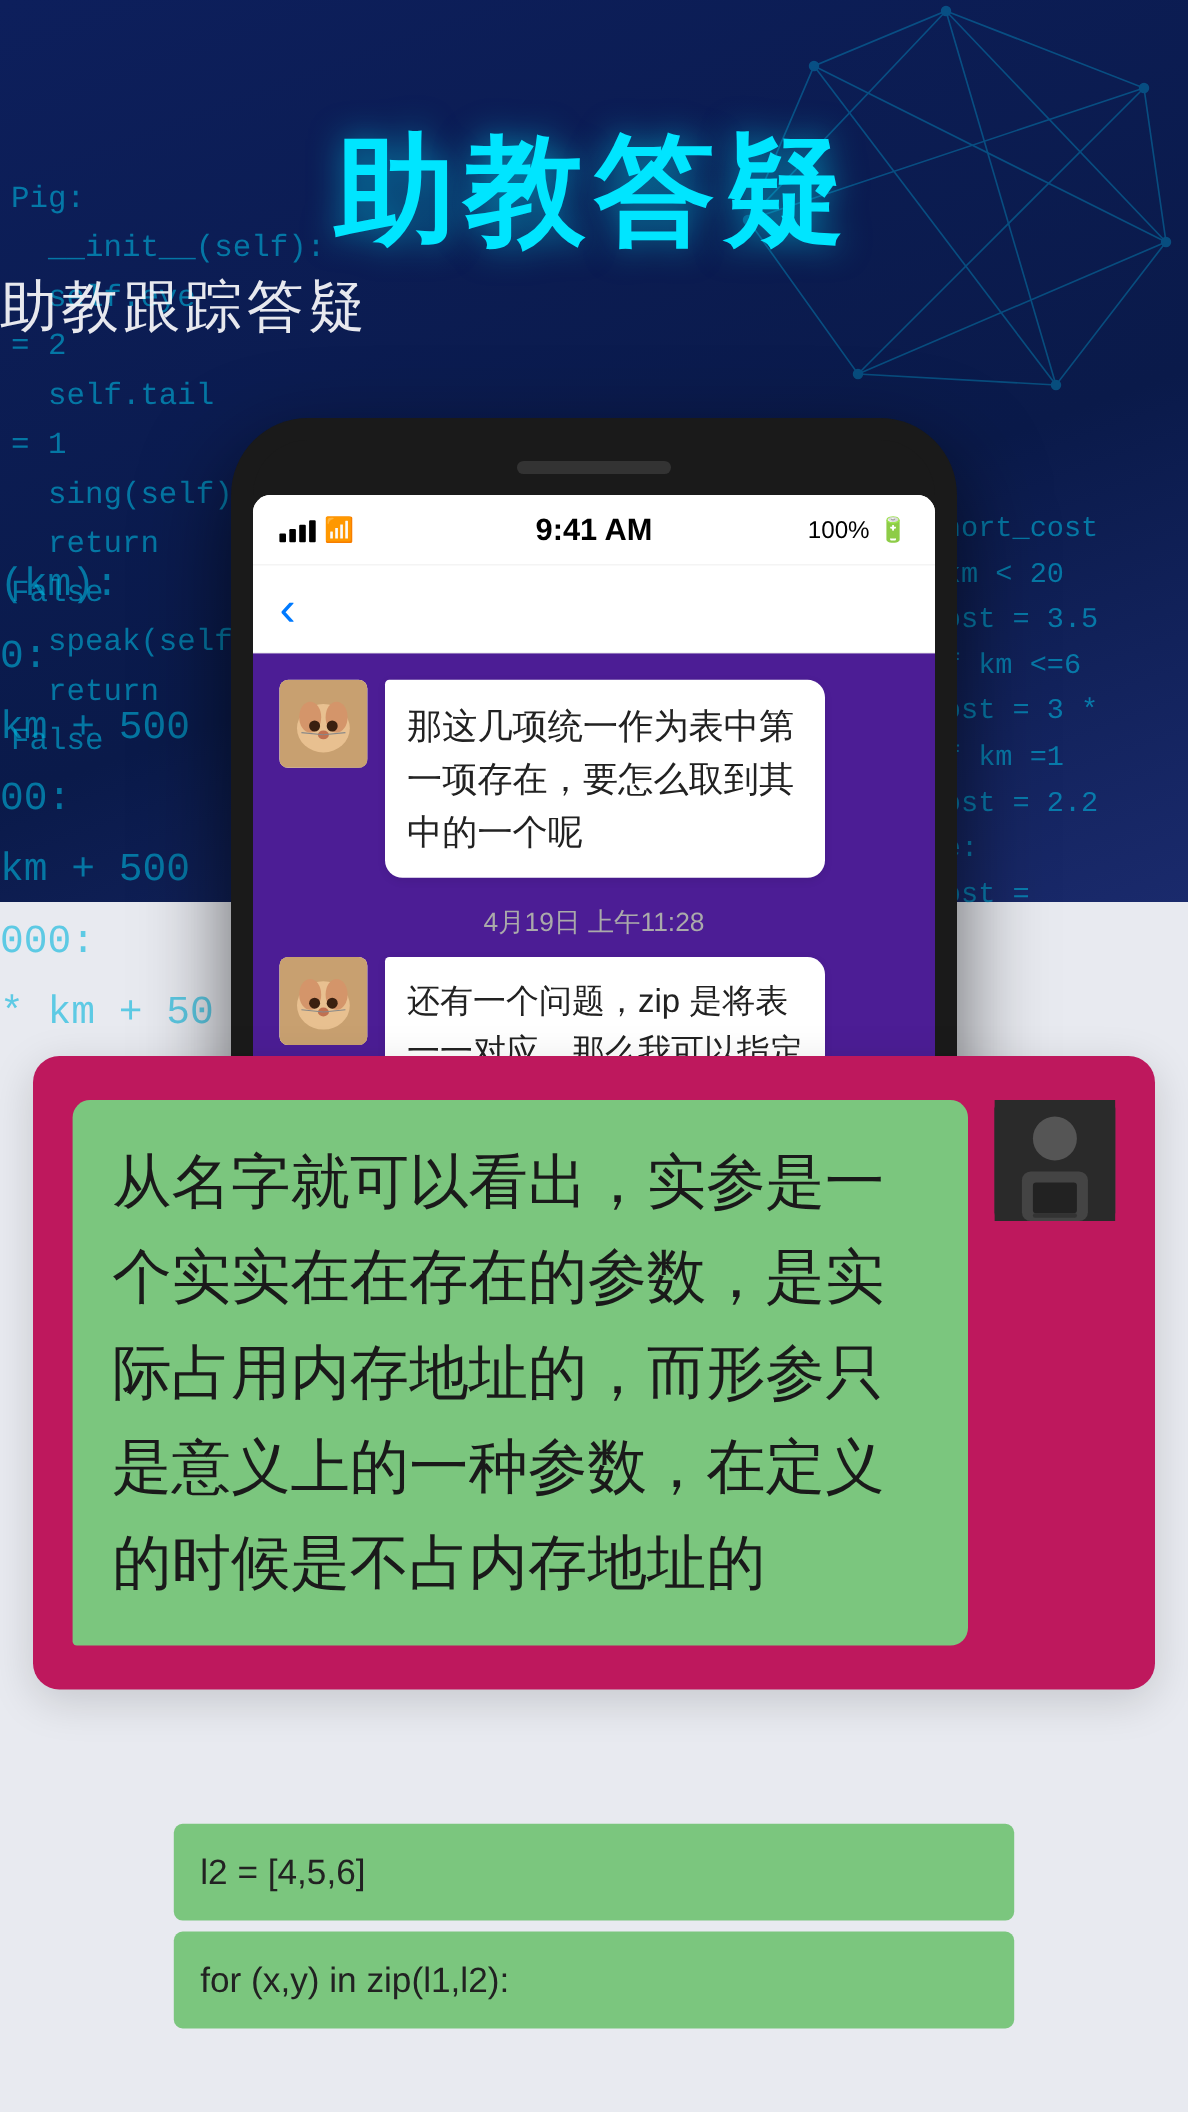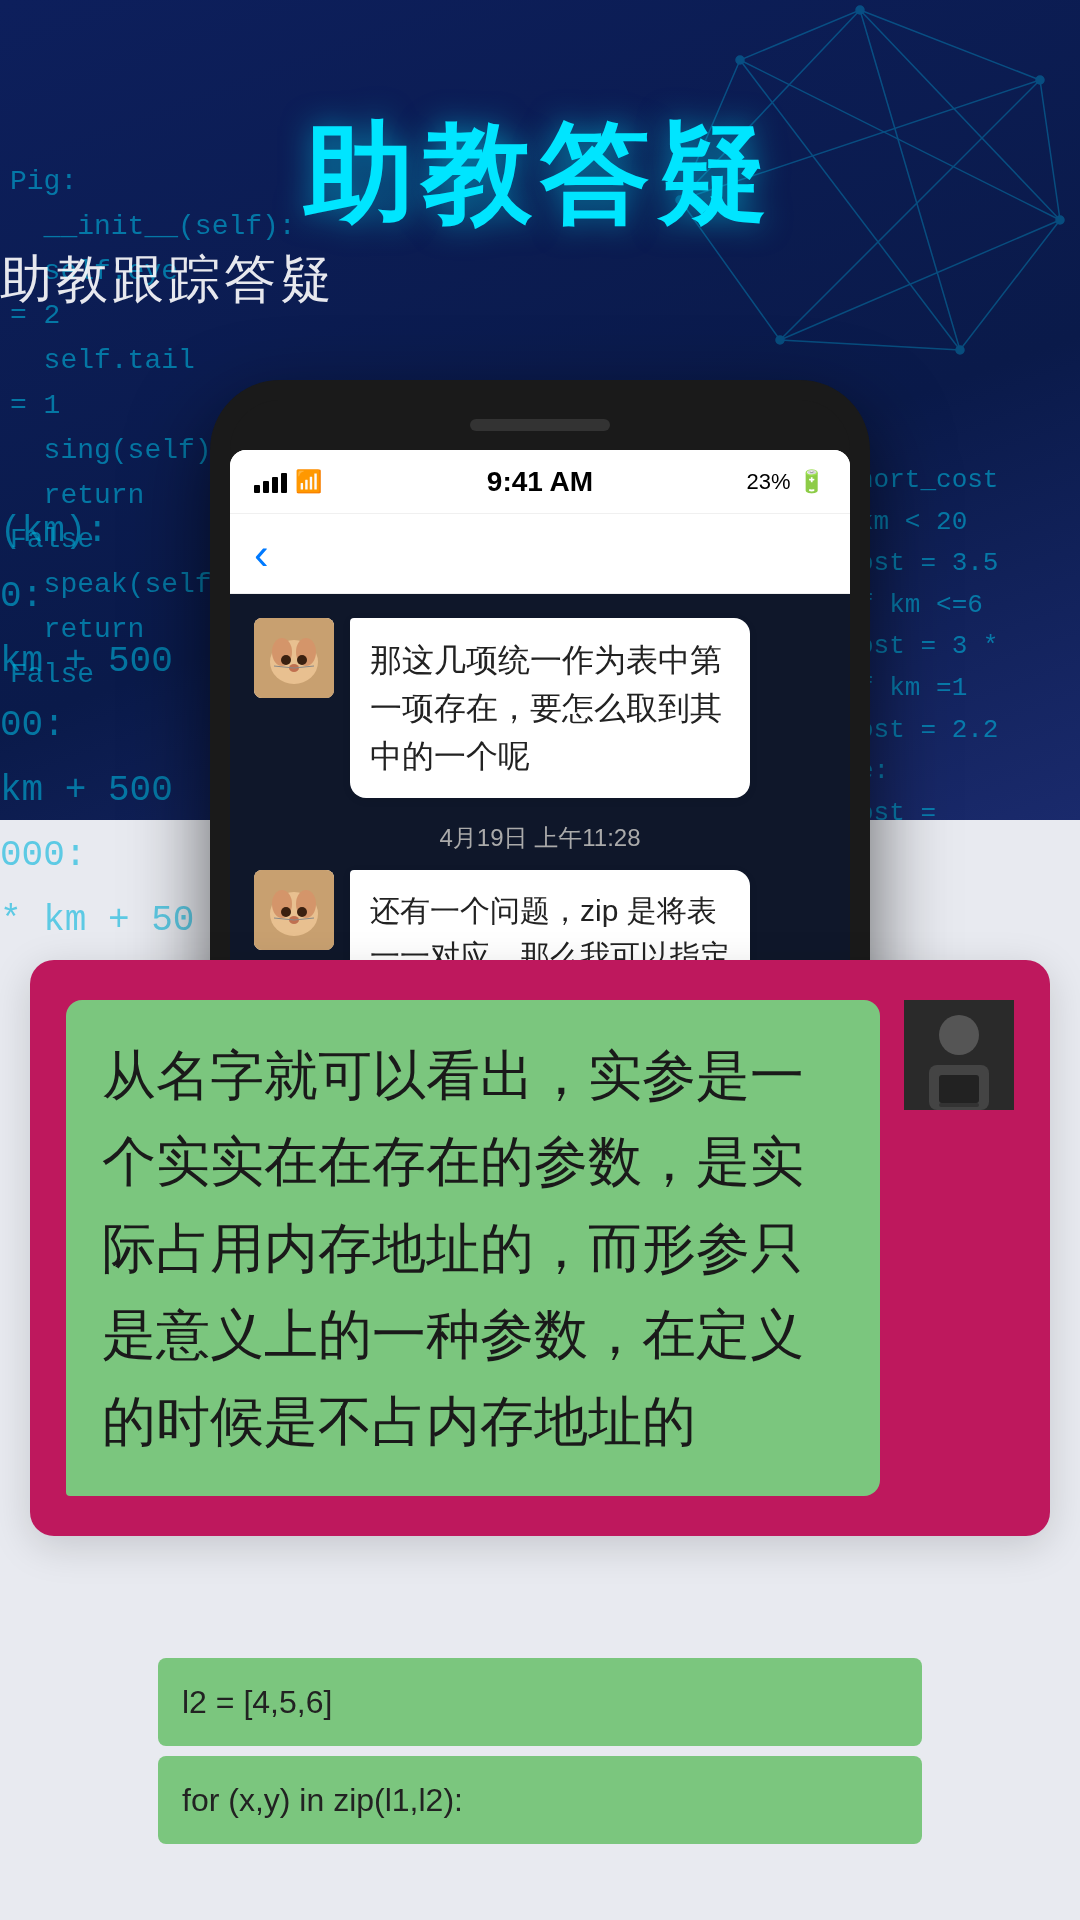--- a/index.html
+++ b/index.html
@@ -197,21 +197,21 @@
     }
 
     .back-btn {
       font-size: 44px;
       color: #007aff;
       font-weight: 300;
     }
 
     
     .chat-area {
-      background: #0f172a;
+      background: #4c1d95;
       padding: 24px;
       min-height: 460px;
     }
 
     .chat-message-left {
       display: flex;
       gap: 16px;
       margin-bottom: 24px;
     }
 
@@ -406,21 +406,21 @@
           <div class="signal-bars">
             <div class="signal-bar" style="height:8px;"></div>
             <div class="signal-bar" style="height:12px;"></div>
             <div class="signal-bar" style="height:16px;"></div>
             <div class="signal-bar" style="height:20px;"></div>
           </div>
           <span style="font-size:22px;">📶</span>
         </div>
         <span class="status-time">9:41 AM</span>
         <div class="status-right">
-          <span style="font-size:22px;">23%</span>
+          <span style="font-size:22px;">100%</span>
           <span style="font-size:22px;">🔋</span>
         </div>
       </div>
 
       <div class="nav-bar">
         <span class="back-btn">‹</span>
       </div>
 
       <div class="chat-area">
 

